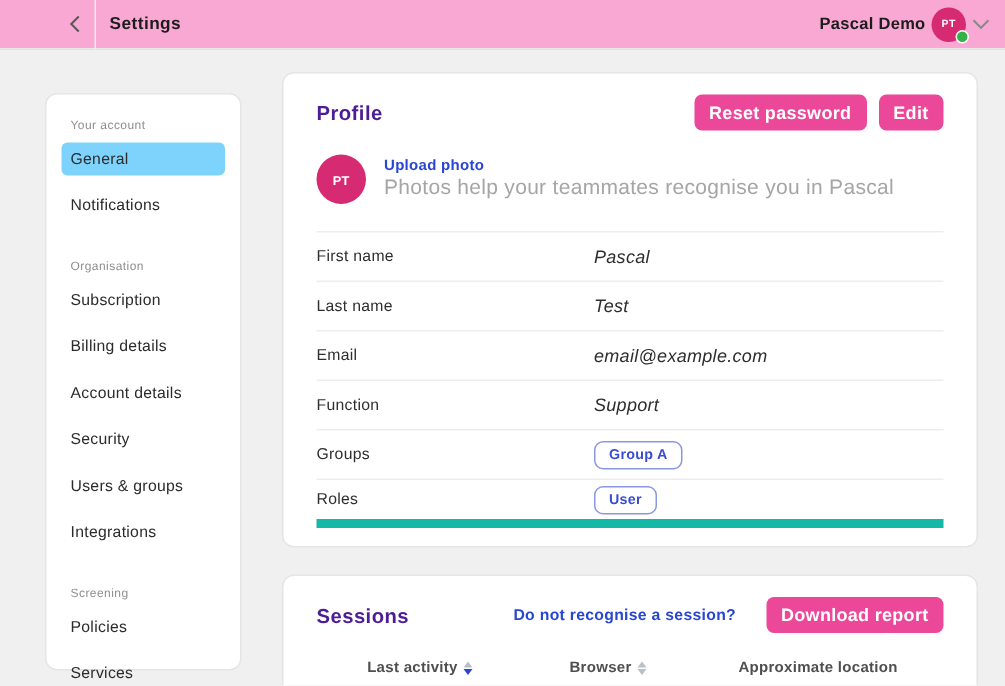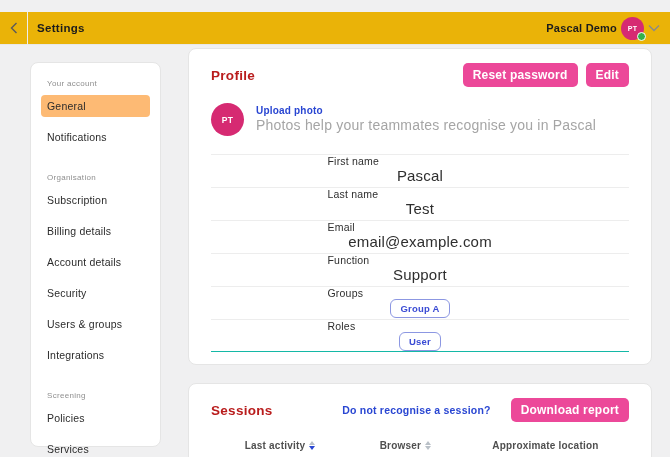--- a/index.html
+++ b/index.html
@@ -6,23 +6,23 @@
   html,body { width:670px; height:457px; }
   body {
     font-family:"Liberation Sans", sans-serif;
     background:#f0f0f1;
     position:relative;
     overflow:hidden;
     color:#2b2b2b;
   }
   
   .topbar {
-    position:absolute; top:12px; left:0; right:0; height:33px;
-    background:#eab308; border-bottom:1px solid #e8e8e8;
-    display:flex; align-items:center;
+    position:absolute; top:0; left:0; right:0; height:33px;
+    background:#f9a8d4; border-bottom:1px solid #e8e8e8;
+    display:flex; align-items:center;padding-left:36px;
   }
   .back-btn {
     width:28px; height:33px; display:flex; align-items:center; justify-content:center;
     border-right:1px solid #ededed; cursor:pointer;
   }
   .topbar-title { font-size:11.5px; font-weight:bold; margin-left:9px; letter-spacing:.3px; color:#1c1c1c; }
   .topbar-right { margin-left:auto; display:flex; align-items:center; gap:4px; padding-right:10px; }
   .user-name { font-size:11px; font-weight:bold; color:#1c1c1c; letter-spacing:.2px; }
   .avatar-wrap { position:relative; width:23px; height:23px; cursor:pointer; }
   .avatar {
@@ -39,50 +39,50 @@
   .sidebar {
     position:absolute; left:30px; top:62px; width:131px; height:385px;
     background:#fff; border:1px solid #e5e5e5; border-radius:8px;
     padding:16px 10px 0 10px;
   }
   .side-section-label { font-size:8px; color:#8f8f8f; letter-spacing:.3px; padding-left:6px; margin-bottom:7px; }
   .side-item {
     font-size:10.5px; color:#2b2b2b; font-weight:500; letter-spacing:.2px;
     padding:5px 6px; border-radius:4px; margin-bottom:9px; cursor:pointer;
   }
-  .side-item.active { background:#fdba74; }
+  .side-item.active { background:#7dd3fc; }
   .side-gap { height:16px; }
   
   .card {
     position:absolute; left:188px; width:464px;
     background:#fff; border:1px solid #e5e5e5; border-radius:8px;
   }
   .profile-card { top:48px; height:317px; padding:14px 22px 0 22px; }
   .sessions-card { top:383px; height:140px; padding:14px 22px 0 22px; }
   .card-header { display:flex; align-items:center; }
-  .card-title { font-size:13.5px; font-weight:bold; letter-spacing:.3px; color:#b91c1c; }
+  .card-title { font-size:13.5px; font-weight:bold; letter-spacing:.3px; color:#4c1d95; }
   .header-actions { margin-left:auto; display:flex; align-items:center; gap:8px; }
   .btn {
     background:#ec4899; color:#fff; border:none; border-radius:5px;
     font-family:"Liberation Sans", sans-serif;
     font-size:12px; font-weight:bold; letter-spacing:.2px;
     padding:5px 10px; cursor:pointer;
   }
   
   .photo-row { display:flex; align-items:flex-start; margin-top:16px; margin-bottom:18px; }
   .photo-text { margin-left:12px; padding-top:2px; }
   .upload-link { font-size:10px; font-weight:bold; color:#2946d2; letter-spacing:.2px; cursor:pointer; display:block; }
   .upload-hint { font-size:14px; color:#a5a5a5; letter-spacing:.2px; margin-top:5px; }
   
   .field-row {
-    display:flex; align-items:center; height:33px; border-top:1px solid #ededed;flex-direction:column;
-  }
-  .field-row:last-child { border-bottom:1px solid #14b8a6; }
+    display:flex; align-items:center; height:33px; border-top:1px solid #ededed;
+  }
+  .field-row:last-child { border-bottom:6px solid #14b8a6; }
   .field-label { width:185px; font-size:10.5px; color:#2e2e2e; letter-spacing:.2px; }
-  .field-value { font-size:15px; color:#2e2e2e; letter-spacing:.2px; }
+  .field-value { font-size:12px; color:#2e2e2e; letter-spacing:.2px;font-style:italic; }
   .chip {
     display:inline-block; border:1px solid #8c97e2; border-radius:6px;
     color:#3a4bd4; font-size:9.5px; font-weight:bold; letter-spacing:.2px;
     padding:3px 9px; cursor:pointer;
   }
   
   .session-link { font-size:10.5px; font-weight:bold; color:#2946d2; letter-spacing:.2px; cursor:pointer; margin-right:12px; }
   .table-head { display:flex; margin-top:18px; padding-bottom:9px; border-bottom:1px solid #ededed; }
   .th { display:flex; align-items:center; justify-content:center; gap:4px; font-size:10px; font-weight:bold; color:#4f4f4f; letter-spacing:.2px; }
   .th-1 { flex:0 0 33%; } .th-2 { flex:0 0 27%; } .th-3 { flex:1;text-align:right; }

